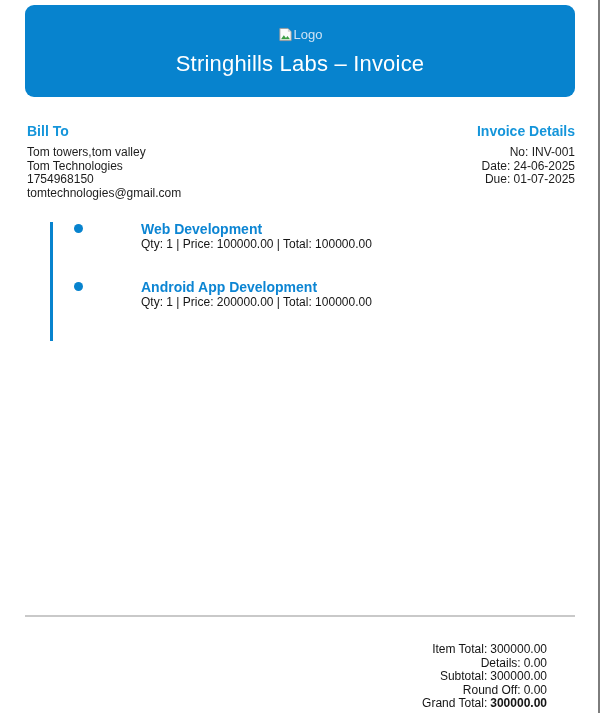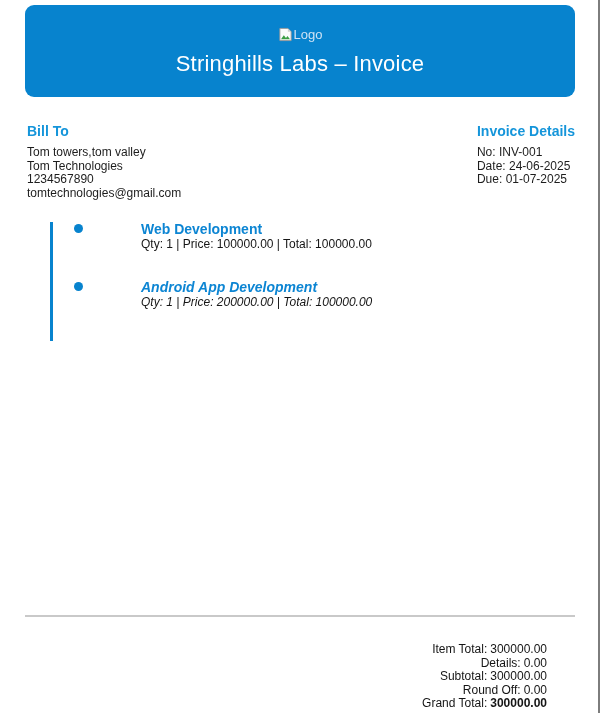--- a/index.html
+++ b/index.html
@@ -52,32 +52,32 @@
   }
   
   .sec-heading {
     font-size: 14px;
     font-weight: bold;
     color: var(--heading_blue, #1595da);
     margin-bottom: 7px;
   }
   .info-line { font-size: 12px; line-height: 13.5px; color: #1d1d1d; }
   .billto   { position: absolute; left: 27px; top: 123px; }
-  .invdet   { position: absolute; right: 30px; top: 123px; text-align: left; }
+  .invdet   { position: absolute; right: 30px; top: 123px; text-align: right; }
   
   .timeline {
     position: absolute;
     left: 50px; top: 222px;
     width: 420px;
     border-left: 3.5px solid var(--timeline_blue, #0783ce);
     padding-left: 88px;
     padding-bottom: 24px;
   }
   .item { position: relative; margin-bottom: 29px; }
-  .item:last-child { margin-bottom: 8px; font-style: italic; }
+  .item:last-child { margin-bottom: 8px; }
   .item-dot {
     position: absolute;
     left: -67.5px; top: 2px;
     width: 9px; height: 9px;
     border-radius: 50%;
     background: var(--timeline_blue, #0783ce);
   }
   .item-title {
     font-size: 14px;
     font-weight: bold;
@@ -124,21 +124,21 @@
       </span>
       <span class="logo-alt">Logo</span>
     </div>
     <div class="title">Stringhills Labs – Invoice</div>
   </div>
 
   <div class="billto">
     <div class="sec-heading">Bill To</div>
     <div class="info-line">Tom towers,tom valley</div>
     <div class="info-line">Tom Technologies</div>
-    <div class="info-line">1234567890</div>
+    <div class="info-line">1754968150</div>
     <div class="info-line">tomtechnologies@gmail.com</div>
   </div>
 
   <div class="invdet">
     <div class="sec-heading">Invoice Details</div>
     <div class="info-line">No: INV-001</div>
     <div class="info-line">Date: 24-06-2025</div>
     <div class="info-line">Due: 01-07-2025</div>
   </div>
 

